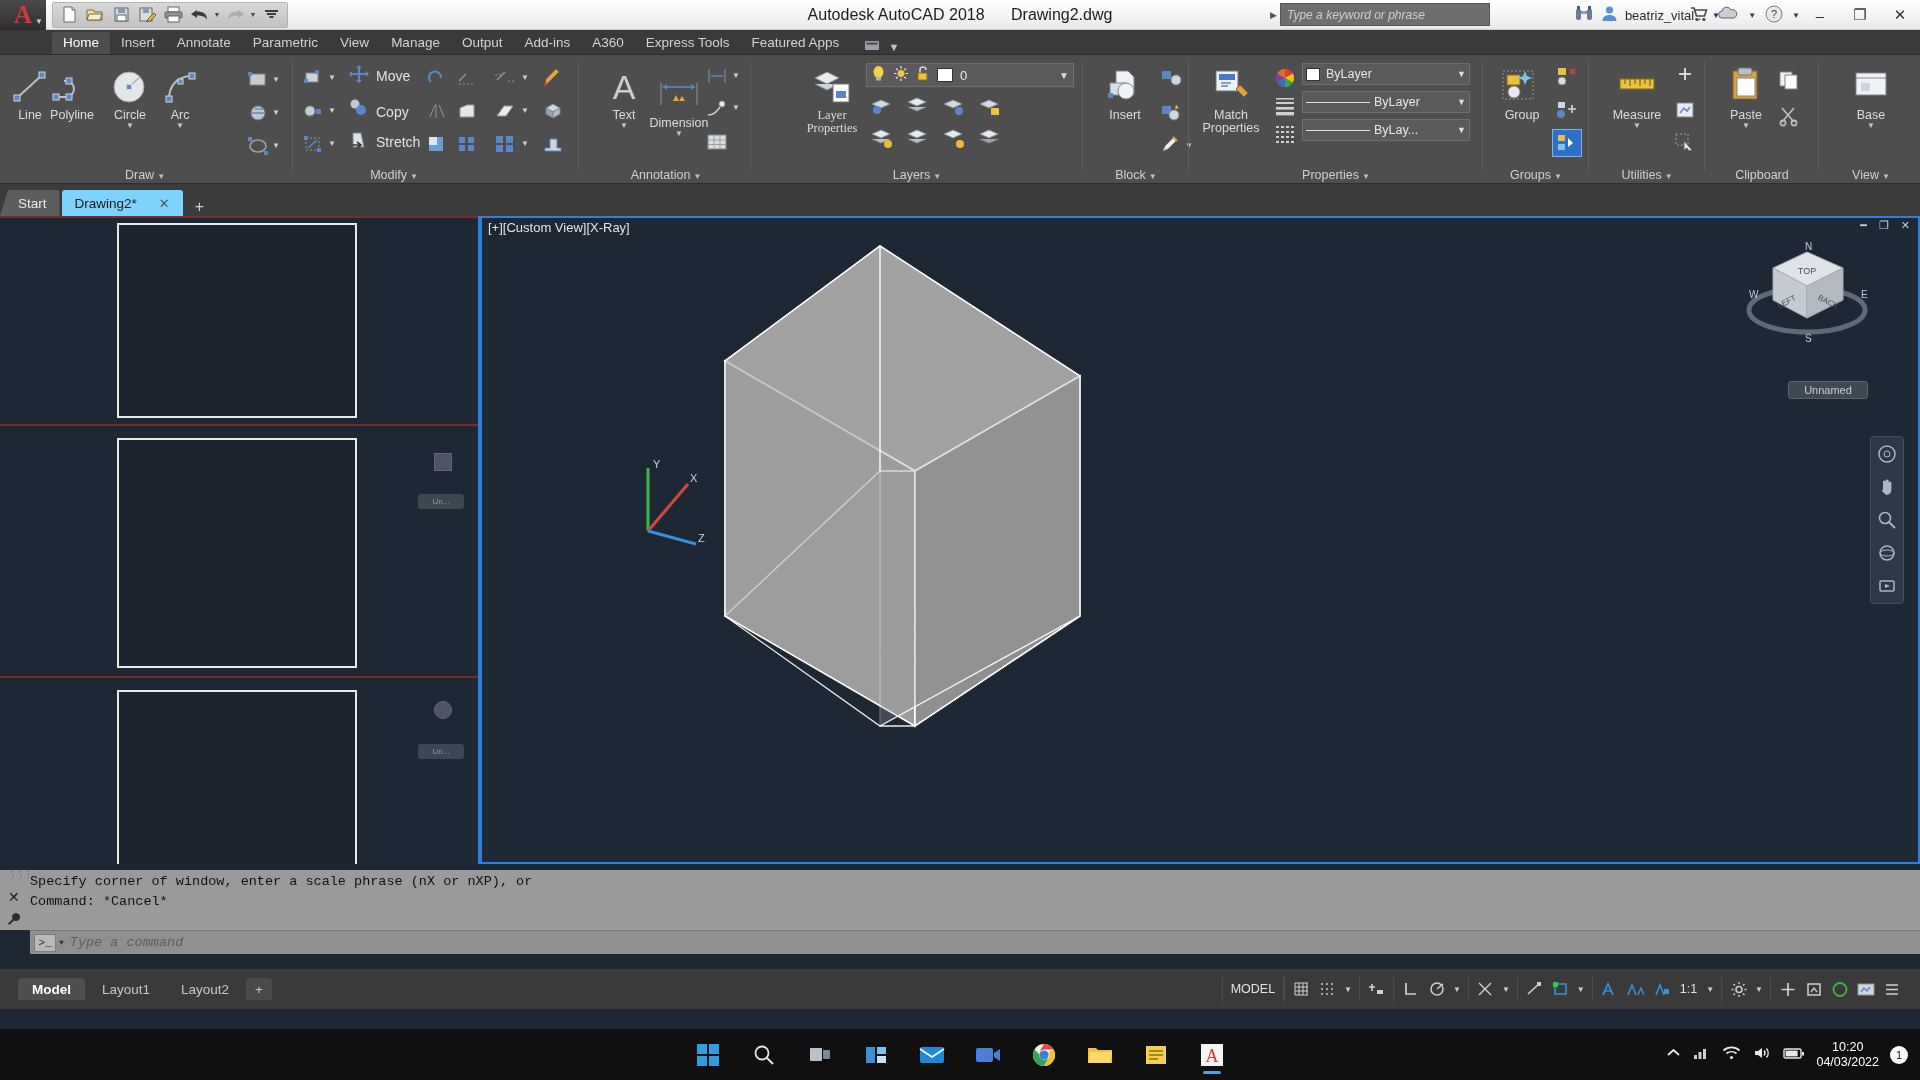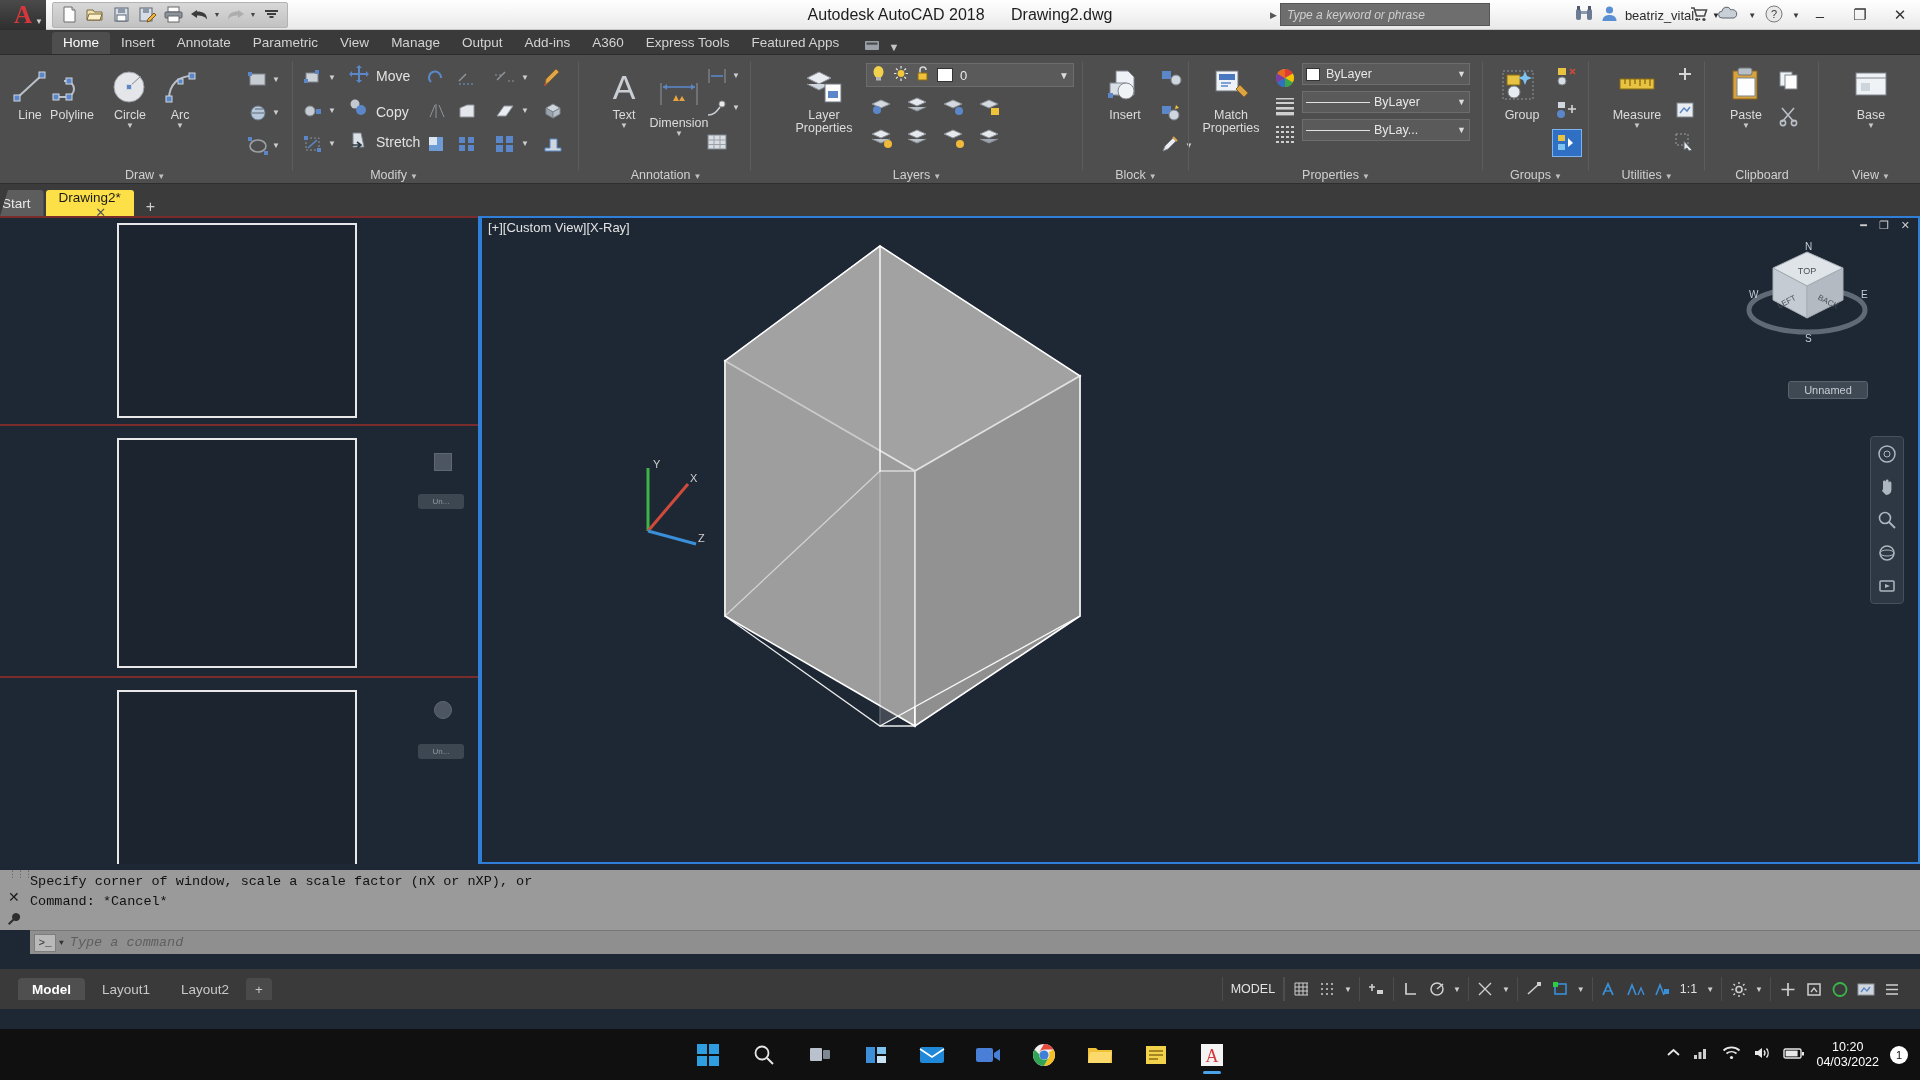--- a/index.html
+++ b/index.html
@@ -116,22 +116,22 @@
   
   #filetabs{
     position:absolute;left:0;top:184px;width:1920px;height:32px;
     background:#3b3b3b;display:flex;align-items:flex-end;
   }
   .ftab{
     height:26px;display:flex;align-items:center;padding:0 13px;
     font-size:13.5px;color:#cfcfcf;margin-right:2px;position:relative;
   }
   #ftStart{background:#5d5d5d;color:#e9e9e9;border-radius:4px 4px 0 0;
-    clip-path:polygon(8px 0,100% 0,100% 100%,0 100%);padding-left:2px;}
-  #ftDwg{background:#fde047;color:#1a1a1a;border-radius:3px 3px 0 0;flex-direction:column;}
+    clip-path:polygon(8px 0,100% 0,100% 100%,0 100%);padding-left:18px;}
+  #ftDwg{background:#7dd3fc;color:#1a1a1a;border-radius:3px 3px 0 0;}
   #ftDwg .x{margin-left:22px;font-size:13px;color:#555;}
   #ftPlus{color:#cfcfcf;font-size:16px;padding:0 10px;}
 
   
   #canvas{
     position:absolute;left:0;top:216px;width:1920px;height:648px;
     background:#1e2834;overflow:hidden;
   }
   #vpBorder{
     position:absolute;left:480px;top:0px;width:1440px;height:648px;
@@ -631,21 +631,21 @@
     </div>
     <div class="scaret" style="left:148px;top:16px;">▼</div>
     <div class="scaret" style="left:148px;top:48px;">▼</div>
     <div class="plabel">
       <span>Annotation</span><span class="pc">▼</span>
     </div>
   </div>
   <div class="psep" style="left:750px;"></div>
 
   <div class="panel" style="left:756px;width:322px;">
-    <div class="bigbtn" style="left:28px;top:8px;width:80px;">
+    <div class="bigbtn" style="left:36px;top:8px;width:80px;font-family:Liberation Serif, serif;">
       <span class="ic">
         <svg width="46" height="40" viewBox="0 0 46 40">
             <path d="M6 13l12-6 12 6-12 6z" fill="#e8ecf0" stroke="#8b9097"></path>
             <path d="M6 19l12 6 12-6" fill="#cfd6dd" stroke="#8b9097"></path>
             <rect x="24" y="19" width="16" height="18" fill="#fdfdfd" stroke="#6f757c"></rect>
             <rect x="27" y="26" width="10" height="7" fill="#5b87c9"></rect>
           </svg>
       </span>
       <span class="lb">Layer Properties</span>
     </div>
@@ -1053,21 +1053,21 @@
       <svg width="20" height="20" viewBox="0 0 20 20">
           <rect x="3" y="5" width="14" height="10" rx="1" fill="none" stroke="#aeb6bf" stroke-width="1.5"></rect>
           <path d="M8 8l5 2-5 2z" fill="#aeb6bf"></path>
         </svg>
     </div>
   </div>
 </div>
 
 <div id="cmdzone">
   <div id="cmdhist">
-    <div>Specify corner of window, scale a scale factor (nX or nXP), or</div>
+    <div>Specify corner of window, enter a scale phrase (nX or nXP), or</div>
     <div>Command: *Cancel*</div>
   </div>
   <div id="cmdgrip">⋮⋮⋮</div>
   <div id="cmdclose">✕</div>
   <div id="cmdwrench">
     <svg width="14" height="14" viewBox="0 0 14 14">
         <path d="M9 1a4 4 0 00-3.4 6L1 11.6 2.4 13 7 8.4A4 4 0 109 1z" fill="#2e2e2e"></path>
       </svg>
   </div>
   <div id="cmdinput">

